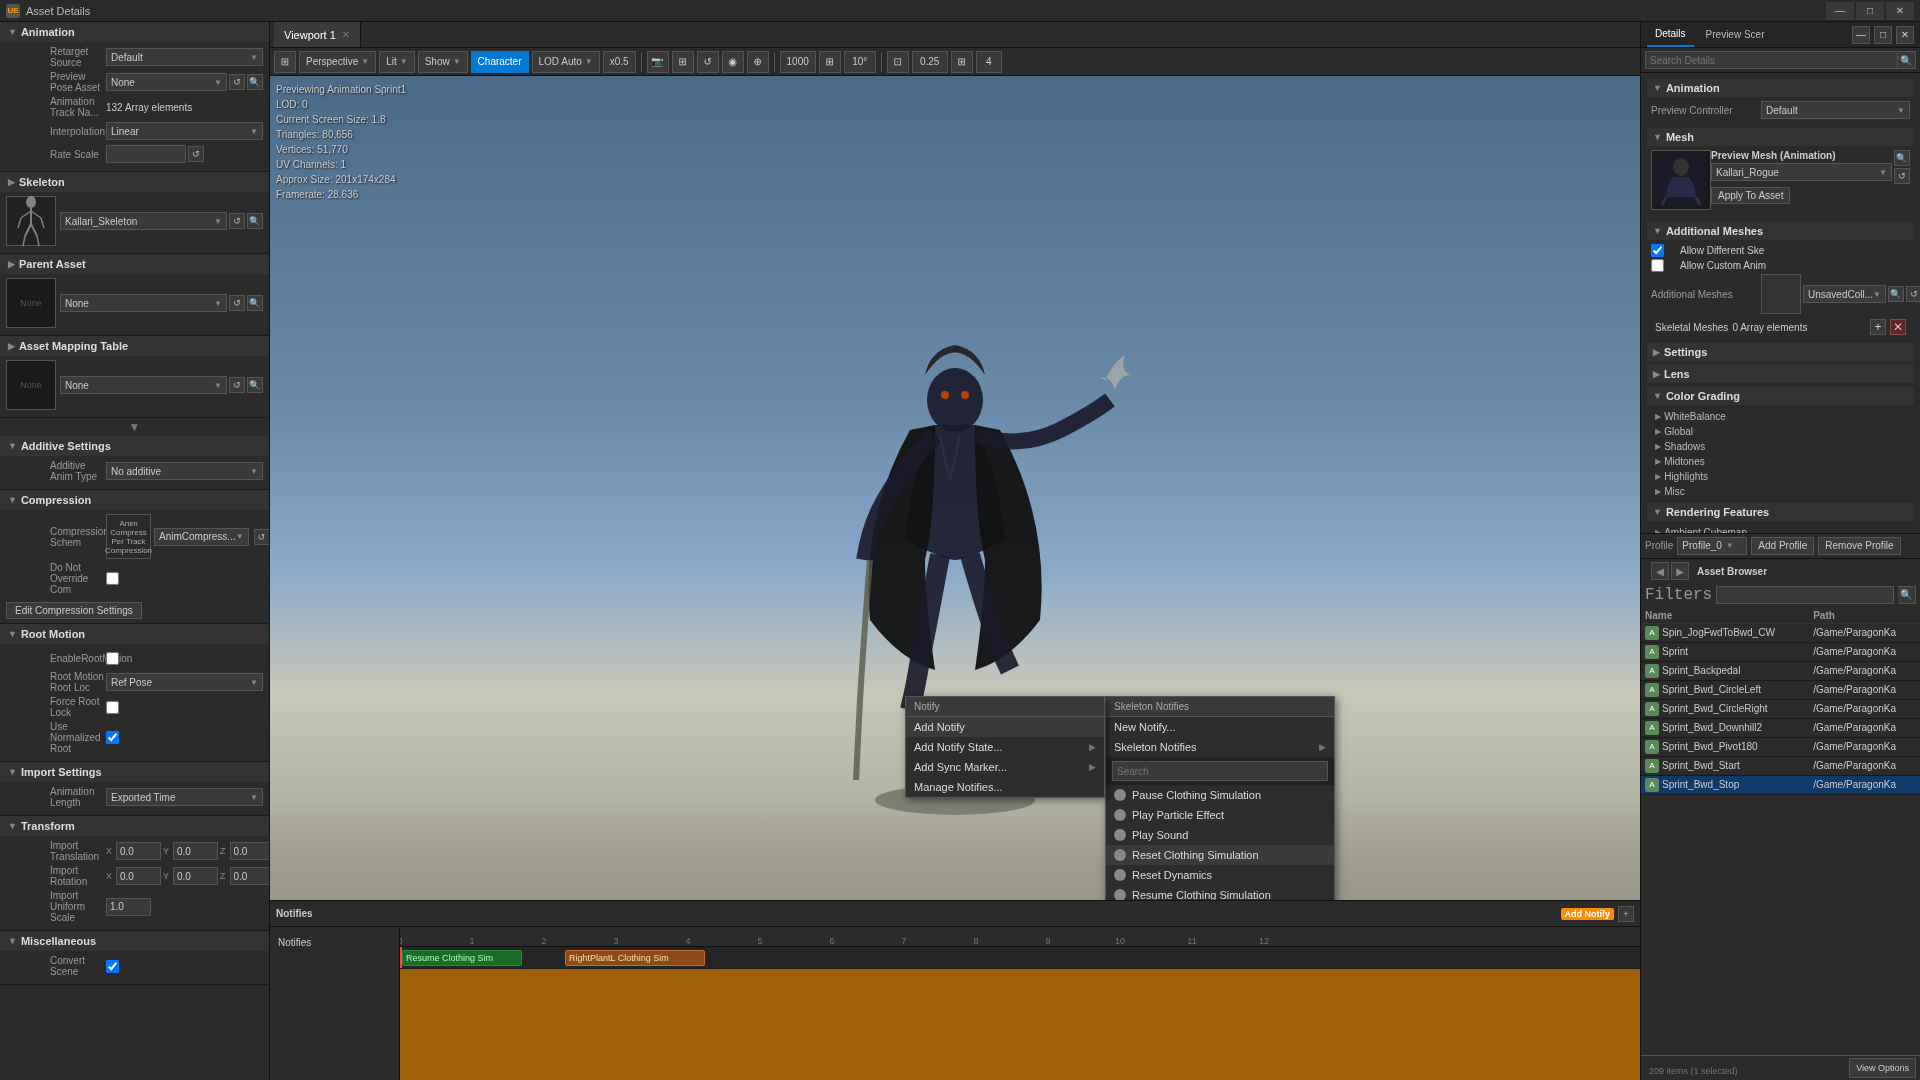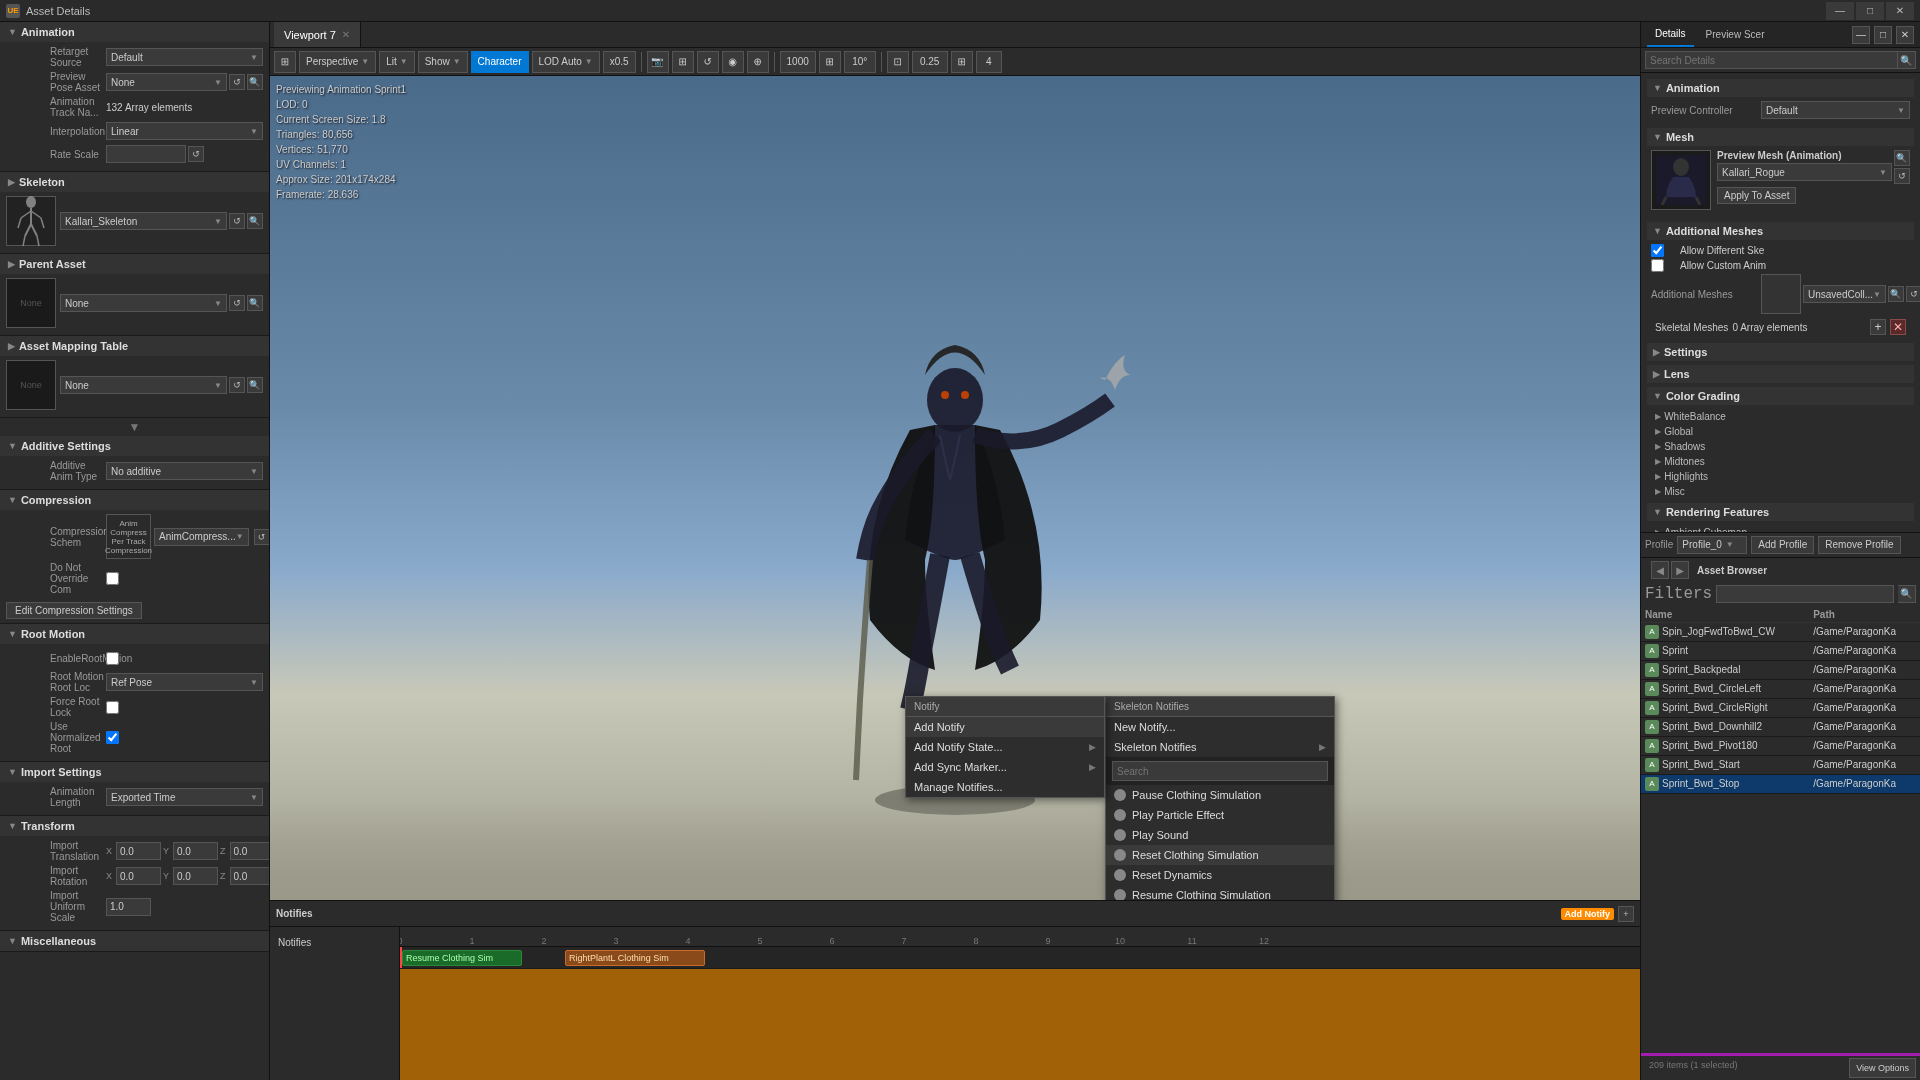--- a/index.html
+++ b/index.html
@@ -414,21 +414,20 @@
 
     .mesh-thumbnail {
       width: 60px; height: 60px;
       background: #1a1a1a;
       border: 1px solid #555;
       display: flex; align-items: center; justify-content: center;
       flex-shrink: 0;
     }
     .mesh-info {
       flex: 1;
-      padding-left: 6px;
     }
     .mesh-name {
       font-size: 10px;
       color: #ccc;
       font-weight: bold;
       margin-bottom: 2px;
     }
 
     .rp-row-with-thumb {
       display: flex;
@@ -1019,29 +1018,35 @@
           <input class="num-input" value="1.0" style="">
         </div>
       </div>
     </div>
 
     <div class="panel-section">
       <div class="panel-section-header">
         <span class="arrow">▼</span>
         <span>Miscellaneous</span>
       </div>
+      <div class="panel-content">
+        <div class="field-row">
+          <span class="field-label">Convert Scene</span>
+          <input type="checkbox" checked="" style="">
+        </div>
+      </div>
     </div>
 
   </div>
 
   <div class="center-area">
 
     <div class="vp-header">
       <div class="vp-tab active">
-        <span>Viewport 7</span>
+        <span>Viewport 1</span>
         <span class="vp-tab-close">✕</span>
       </div>
     </div>
 
     <div class="viewport-toolbar">
       <div class="vp-icon-btn">⊞</div>
       <button class="vp-label-btn">
         <span>Perspective</span>
         <span style="font-size:8px;color:#888;">▼</span>
       </button>
@@ -1454,21 +1459,21 @@
             <td>/Game/ParagonKa</td>
           </tr>
           <tr class="list-item selected">
             <td><span class="asset-icon">A</span><span>Sprint_Bwd_Stop</span></td>
             <td>/Game/ParagonKa</td>
           </tr>
         </tbody>
       </table>
     </div>
 
-    <div style="display:flex;align-items:flex-start;padding:2px 4px;border-top:3px solid #a21caf;background:#2b2b2b;">
+    <div style="display:flex;align-items:flex-end;padding:2px 4px;border-top:1px solid #a21caf;background:#2b2b2b;">
       <span class="items-count">209 items (1 selected)</span>
       <div style="flex:1;"></div>
       <button class="tl-btn" style="font-size:9px;">View Options</button>
     </div>
 
   </div>
 
 </div>
 
 </body></html>

